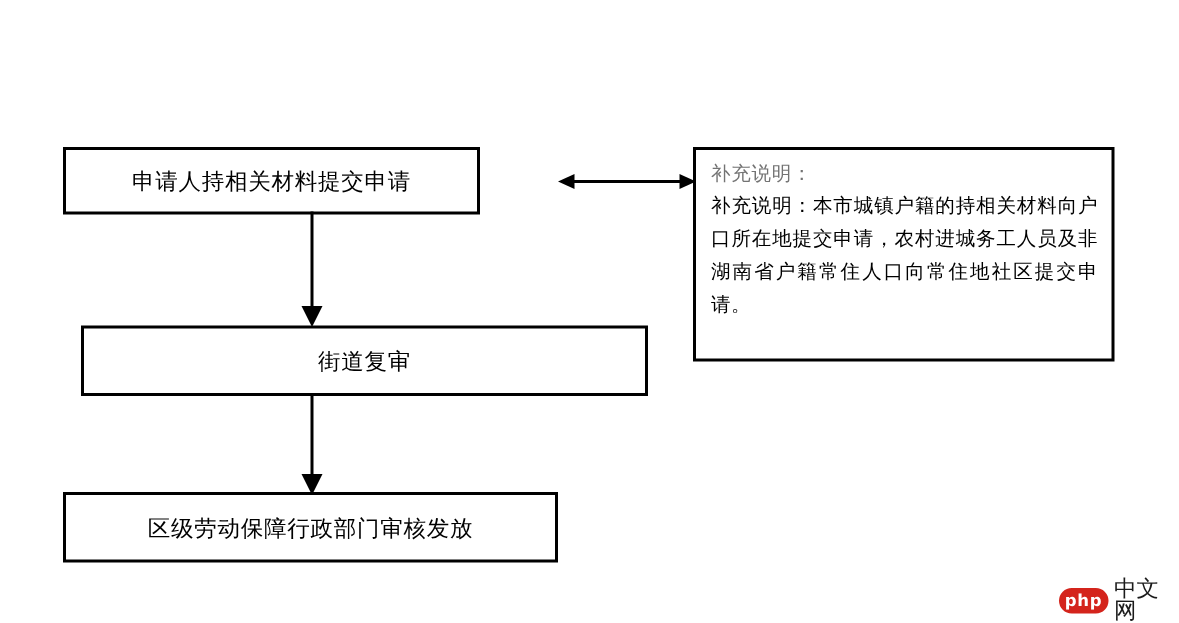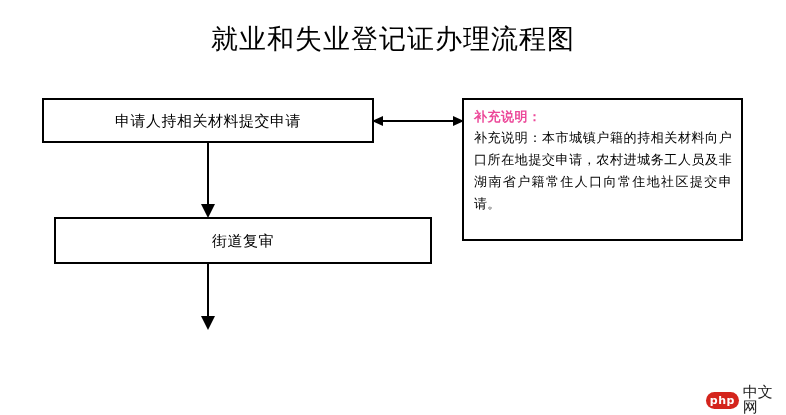--- a/index.html
+++ b/index.html
@@ -43,43 +43,43 @@
     background: #ffffff;
     display: flex;
     align-items: center;
     justify-content: center;
     text-align: center;
     font-size: 15px;
     line-height: 20px;
     letter-spacing: 0.5px;
     color: #000000;
   }
-  #node-apply   { left: 42px;  top: 98px;  width: 332px; height: 45px; }
+  #node-apply   { left: 42px;  top: 98px;  width: 278px; height: 45px; }
   #node-review  { left: 54px;  top: 217px; width: 378px; height: 47px; }
   #node-issue   { left: 42px;  top: 328px; width: 330px; height: 47px; }
 
   
   .note-box {
     position: absolute;
     box-sizing: border-box;
     left: 462px;
     top: 98px;
     width: 281px;
     height: 143px;
     border: 2px solid #000000;
     background: #ffffff;
     padding: 7px 9px 6px 10px;
     overflow: hidden;
   }
   .note-title {
     font-size: 13px;
     line-height: 20px;
-    font-weight: bold;
+    font-weight: normal;
     letter-spacing: 0.5px;
-    color: #ec4899;
+    color: #737373;
   }
   .note-body {
     font-size: 13px;
     line-height: 22px;
     letter-spacing: 0.3px;
     color: #000000;
     text-align: justify;
     text-justify: inter-ideograph;
   }
 
@@ -121,30 +121,32 @@
     color: #1a1a1a;
     letter-spacing: 0px;
     line-height: 1;
   }
 </style>
 </head>
 <body>
 
 <div id="canvas">
 
-  <div class="title">就业和失业登记证办理流程图</div>
 
   <div class="node" id="node-apply">
     <span>申请人持相关材料提交申请</span>
   </div>
 
   <div class="node" id="node-review">
     <span>街道复审</span>
   </div>
 
+  <div class="node" id="node-issue">
+    <span>区级劳动保障行政部门审核发放</span>
+  </div>
 
   <div class="note-box">
     <div class="note-title">补充说明：</div>
     <div class="note-body">补充说明：本市城镇户籍的持相关材料向户口所在地提交申请，农村进城务工人员及非湖南省户籍常住人口向常住地社区提交申请。</div>
   </div>
 
   <svg class="connector" style="left:370px; top:110px;" width="96" height="22">
     <line x1="9" y1="11" x2="87" y2="11" stroke="#000000" stroke-width="2"></line>
     <polygon points="2,11 13,6 13,16" fill="#000000"></polygon>
     <polygon points="94,11 83,6 83,16" fill="#000000"></polygon>

